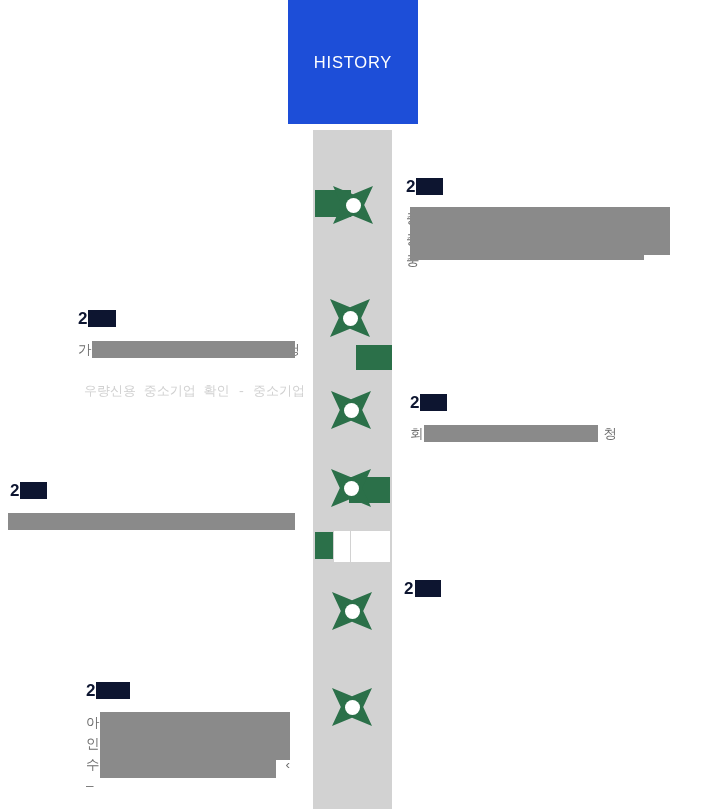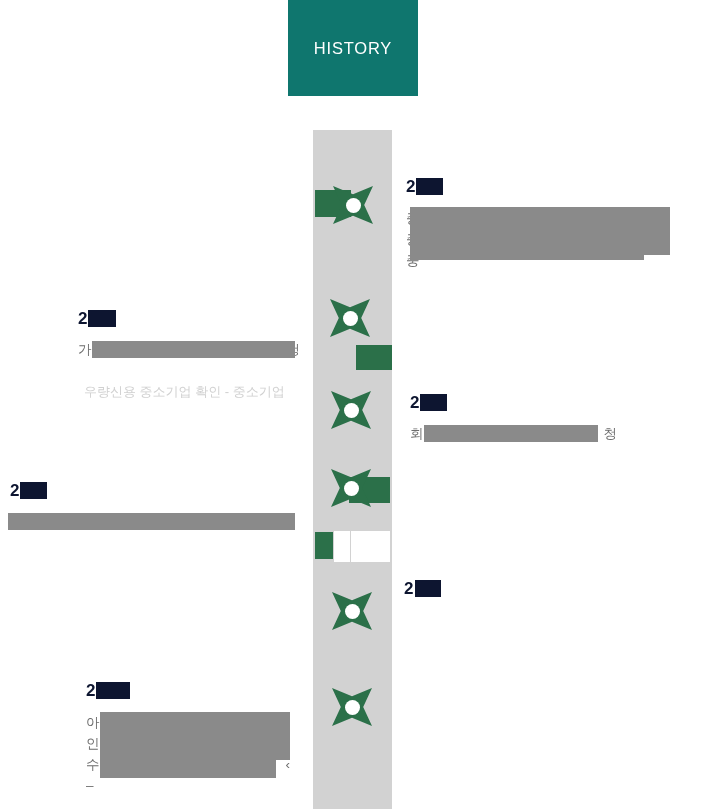--- a/index.html
+++ b/index.html
@@ -24,22 +24,22 @@
     height: 679px;
     background: #d2d2d2;
   }
 
   
   #history-header {
     position: absolute;
     left: 288px;
     top: 0;
     width: 130px;
-    height: 96px;
-    background: #0f766e;
+    height: 124px;
+    background: #1d4ed8;
     display: flex;
     align-items: center;
     justify-content: center;
   }
   #history-header .title {
     color: #ffffff;
     font-size: 16.5px;
     letter-spacing: 0.8px;
     font-weight: 400;
   }
@@ -189,21 +189,21 @@
 <div class="entry left" style="left:78px; top:308px;">
   <div class="year">
     <span>2    7</span>
     <span class="redact-dark" style="left:10px; width:28px;"></span>
   </div>
   <div class="desc" style="margin-top:9px; width:222px;">
     <span>가</span>
     <span style="float:right;">청</span>
     <span class="redact" style="left:14px; top:2px; width:203px; height:17px;"></span>
   </div>
-  <div class="faint" style="margin-top:22px; margin-left:6px;">우량신용 중소기업 확인 - 중소기업</div>
+  <div class="faint" style="margin-top:22px; margin-left:6px;font-family:Liberation Mono, monospace;">우량신용 중소기업 확인 - 중소기업</div>
 </div>
 
 <div class="entry right" style="left:410px; top:392px;">
   <div class="year">
     <span>2    6</span>
     <span class="redact-dark" style="left:10px; width:27px;"></span>
   </div>
   <div class="desc" style="margin-top:9px; width:207px;">
     <span>회</span>
     <span style="float:right;">청</span>

